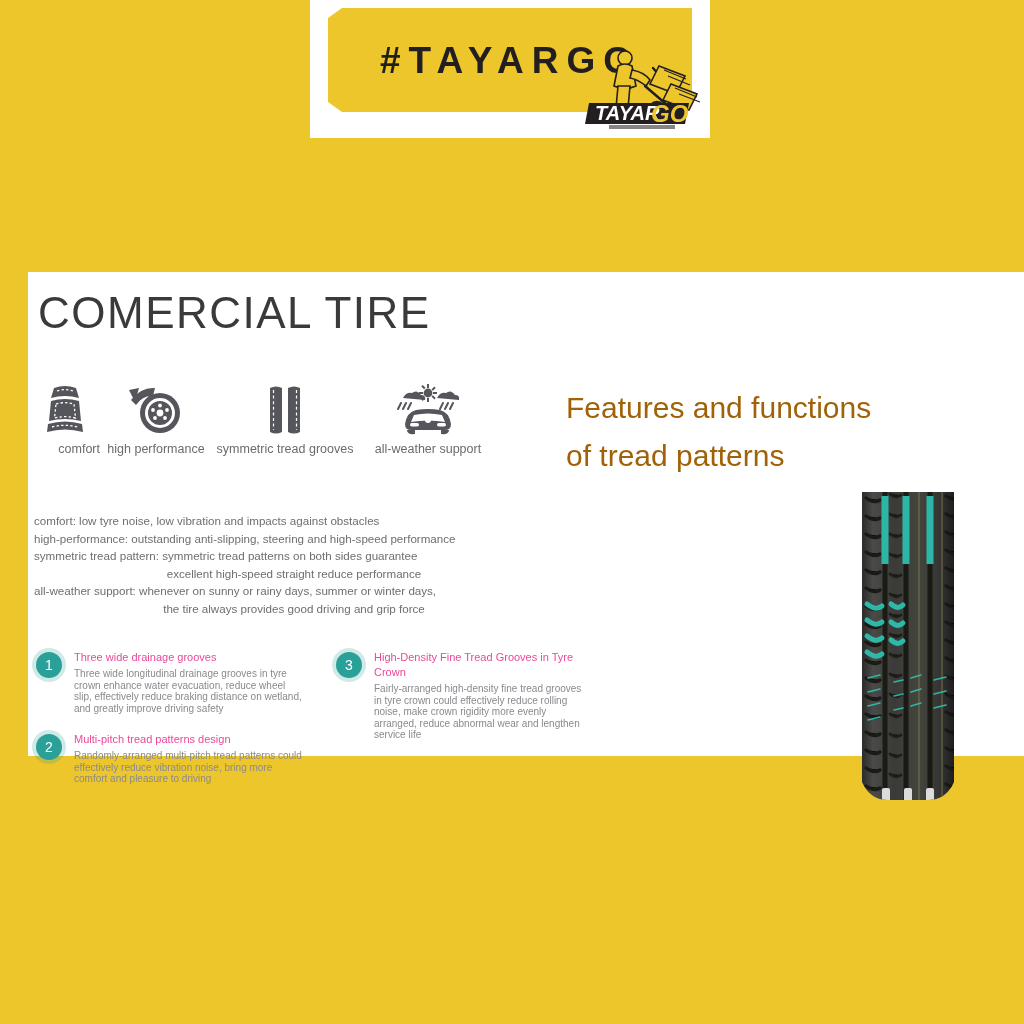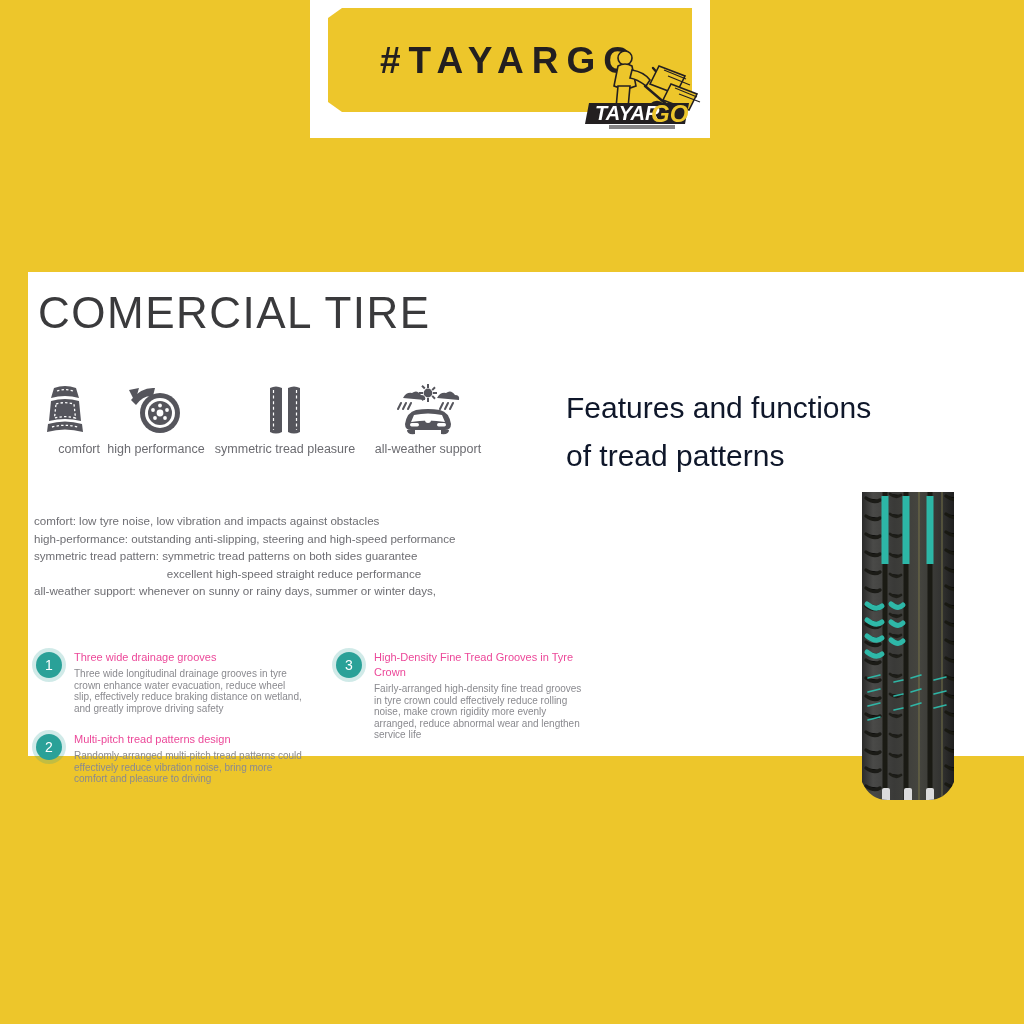--- a/index.html
+++ b/index.html
@@ -77,21 +77,21 @@
   }
   .feature-desc{
     margin-top:3px;font-size:10px;line-height:11.6px;color:#8A8A8F;
     font-family:"Liberation Sans", sans-serif;
   }
 
   
   #right-panel{position:absolute;left:520px;top:0;width:504px;height:543px;}
   #right-heading{
     position:absolute;left:18px;top:112px;width:380px;
-    font-size:30px;font-weight:300;line-height:48px;color:#0f172a;
+    font-size:30px;font-weight:300;line-height:48px;color:#a16207;
     font-family:"Liberation Sans", sans-serif;
   }
 
   
   #tire-diagram{position:absolute;left:290px;top:220px;width:140px;height:310px;}
   .callout{position:absolute;}
 </style>
 </head>
 <body>
 
@@ -180,21 +180,21 @@
         <div class="feature-icon-glyph">
           <svg width="38" height="52" viewBox="0 0 38 52">
             <path d="M4 4 q6 -3 12 0 l0 44 q-6 3 -12 0 z" fill="#55555C"></path>
             <path d="M22 4 q6 -3 12 0 l0 44 q-6 3 -12 0 z" fill="#55555C"></path>
             <g stroke="#FFFFFF" stroke-width="1.2">
               <path d="M7.5 6 L7.5 46" stroke-dasharray="3 2.6"></path>
               <path d="M30.5 6 L30.5 46" stroke-dasharray="3 2.6"></path>
             </g>
           </svg>
         </div>
-        <div class="feature-icon-label">symmetric tread pleasure</div>
+        <div class="feature-icon-label">symmetric tread grooves</div>
       </div>
 
       <div class="feature-icon-cell fi-3">
         <div class="feature-icon-glyph">
           <svg width="82" height="52" viewBox="0 0 82 52">
 
             <g fill="#55555C">
               <circle cx="41" cy="9" r="4.4"></circle>
               <path d="M40 0 h2 v4 h-2z M40 14 h2 v4 h-2z M32 8 h4 v2 h-4z M46 8 h4 v2 h-4z
                        M34.3 2.4 l1.4 -1.4 l2.8 2.8 l-1.4 1.4z M44.5 12.6 l1.4 -1.4 l2.8 2.8 l-1.4 1.4z
@@ -229,20 +229,21 @@
         <div class="feature-icon-label">all-weather support</div>
       </div>
     </div>
 
     <div id="description-block">
       <div class="desc-line">comfort: low tyre noise, low vibration and impacts against obstacles</div>
       <div class="desc-line">high-performance: outstanding anti-slipping, steering and high-speed performance</div>
       <div class="desc-line">symmetric tread pattern: symmetric tread patterns on both sides guarantee</div>
       <div class="desc-line indent">excellent high-speed straight reduce performance</div>
       <div class="desc-line">all-weather support: whenever on sunny or rainy days, summer or winter days,</div>
+      <div class="desc-line indent">the tire always provides good driving and grip force</div>
     </div>
 
     <div id="feature-list">
 
       <div class="feature-item fl-col-a fi-row-1">
         <div class="feature-badge">1</div>
         <div class="feature-body">
           <div class="feature-title">Three wide drainage grooves</div>
           <div class="feature-desc">Three wide longitudinal drainage grooves in tyre crown enhance water evacuation, reduce wheel slip, effectively reduce braking distance on wetland, and greatly improve driving safety</div>
         </div>

